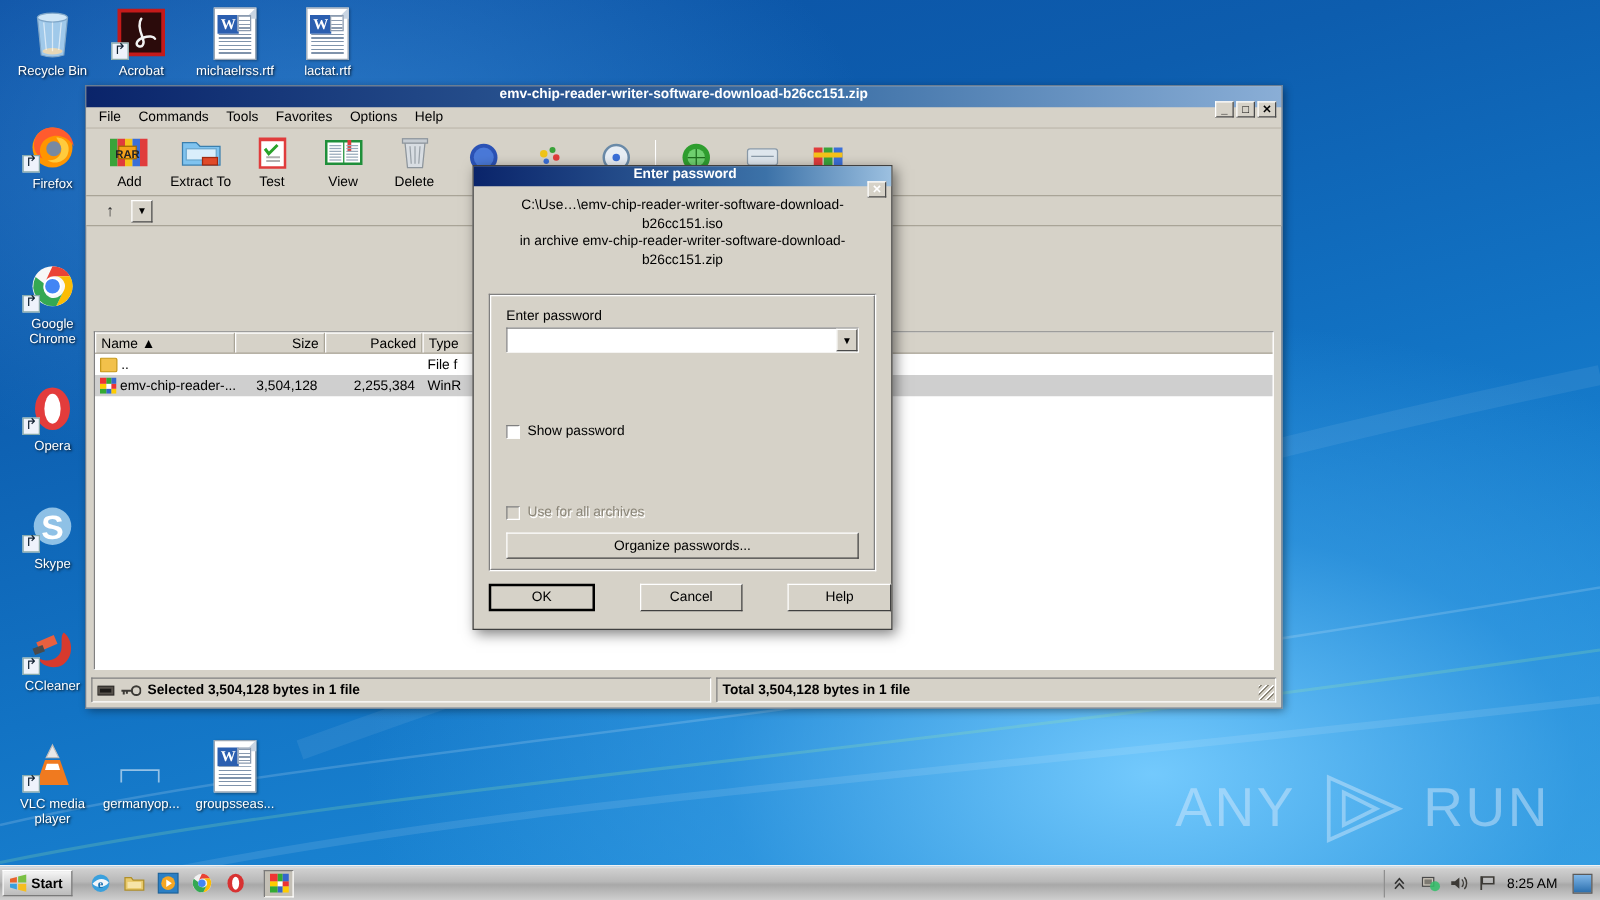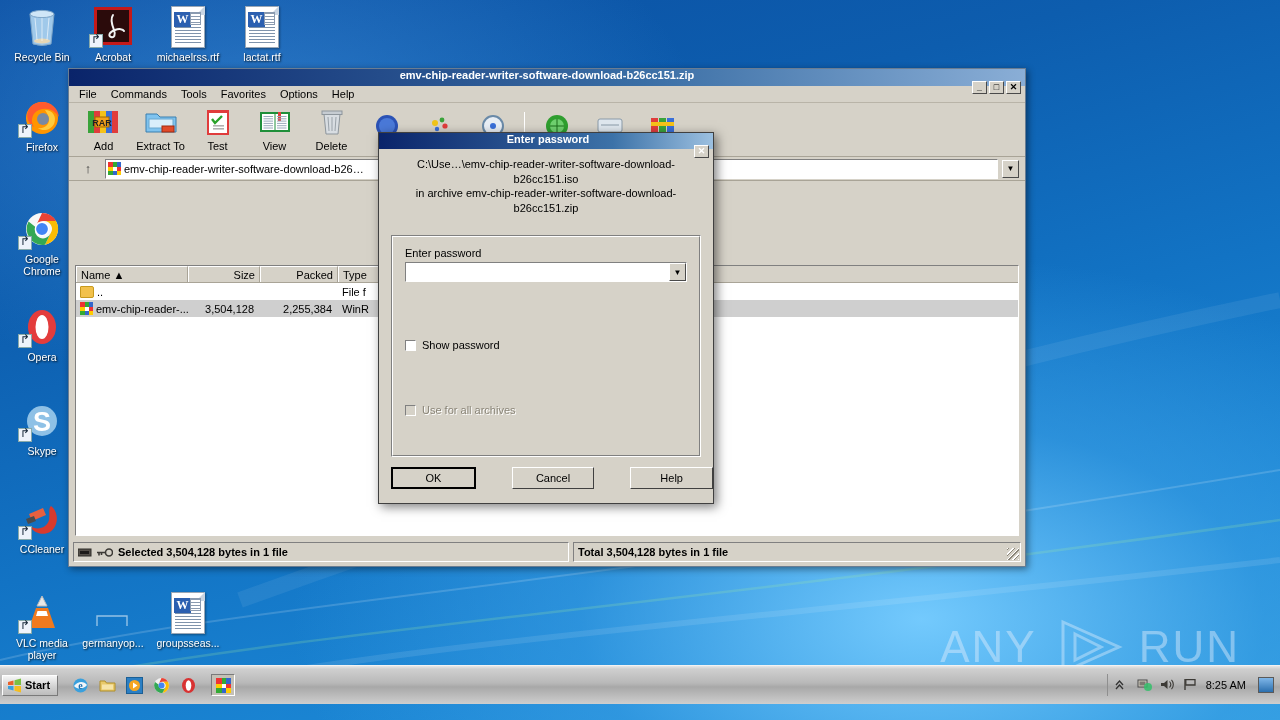--- a/index.html
+++ b/index.html
@@ -126,21 +126,21 @@
   .cbox { width:11px; height:11px; background:#fff; border:1px solid; border-color:#808080 #fff #fff #808080; }
   .cbox.dis { background:#d6d2c8; }
   .dis-lbl { color:#8a8578; text-shadow:1px 1px 0 #fff; }
   .btn { height:21px; background:#d6d2c8; border:1px solid; border-color:#fff #404040 #404040 #fff;
          display:flex; align-items:center; justify-content:center; font-size:11px; color:#000; }
   .btn.def { border:2px solid #000; }
   .dlgbtns { position:absolute; left:12px; right:0; bottom:14px; display:flex; gap:36px; }
   .dlgbtns .btn { flex:1; height:22px; }
 
   
-  #taskbar { position:absolute; left:0; bottom:16px; width:1280px; height:39px;
+  #taskbar { position:absolute; left:0; bottom:0; width:1280px; height:28px;
              background:linear-gradient(to bottom,#e6e6e6 0%,#cfcfcf 8%,#b8b8b8 45%,#a8a8a8 55%,#cecece 100%);
              border-top:1px solid #f2f2f2; display:flex; align-items:center; }
   #startbtn { margin-left:2px; height:21px; display:flex; align-items:center; gap:3px; padding:0 7px 0 4px;
               background:linear-gradient(to bottom,#f6f6f6,#d2d2d2 55%,#bcbcbc);
               border:1px solid; border-color:#fff #7a7a7a #7a7a7a #fff; font-weight:bold; font-size:11px; }
   .qlaunch { display:flex; align-items:center; gap:10px; margin-left:14px; }
   .qi { width:17px; height:17px; border-radius:3px; position:relative; }
   .tasksel { width:24px; height:22px; border:1px solid; border-color:#7a7a7a #fff #fff #7a7a7a;
              background:#c4c0b6; display:flex; align-items:center; justify-content:center; }
   #tray { margin-left:auto; height:22px; display:flex; align-items:center; gap:8px; padding:0 6px;
@@ -388,24 +388,20 @@
       <rect x="3" y="5" width="7" height="15" fill="#e03c3c"></rect>
             <rect x="11" y="5" width="7" height="15" fill="#3aa33a"></rect>
       <rect x="19" y="5" width="7" height="15" fill="#3a6fd8"></rect>
       <rect x="3" y="9" width="23" height="4" fill="#f5c21a"></rect>
           </svg></div>
       </div>
     </div>
 
   <div class="addrbar">
     <div class="upbtn">↑</div>
-    <div class="addrfield">
-      <span class="mini"></span>
-      <span>emv-chip-reader-writer-software-download-b26…</span>
-    </div>
     <div class="ddarrow">▼</div>
   </div>
 
   <div class="listwrap">
     <div class="lhead" id="listhead">
         <div class="c-name">Name  ▲</div>
         <div class="c-size">Size</div>
         <div class="c-packed">Packed</div>
         <div class="c-type">Type</div>
       </div>
@@ -472,20 +468,21 @@
       <div class="cbrow" style="margin-top:57px">
         <span class="cbox"></span>
         <span>Show password</span>
       </div>
 
       <div class="cbrow" style="margin-top:53px">
         <span class="cbox dis"></span>
         <span class="dis-lbl">Use for all archives</span>
       </div>
 
+      <div class="btn" style="margin-top:10px">Organize passwords...</div>
     </div>
   </div>
 
   <div class="dlgbtns" id="dlgbtns">
       <div class="btn def">OK</div>
       <div class="btn">Cancel</div>
       <div class="btn">Help</div>
     </div>
 </div>
 

